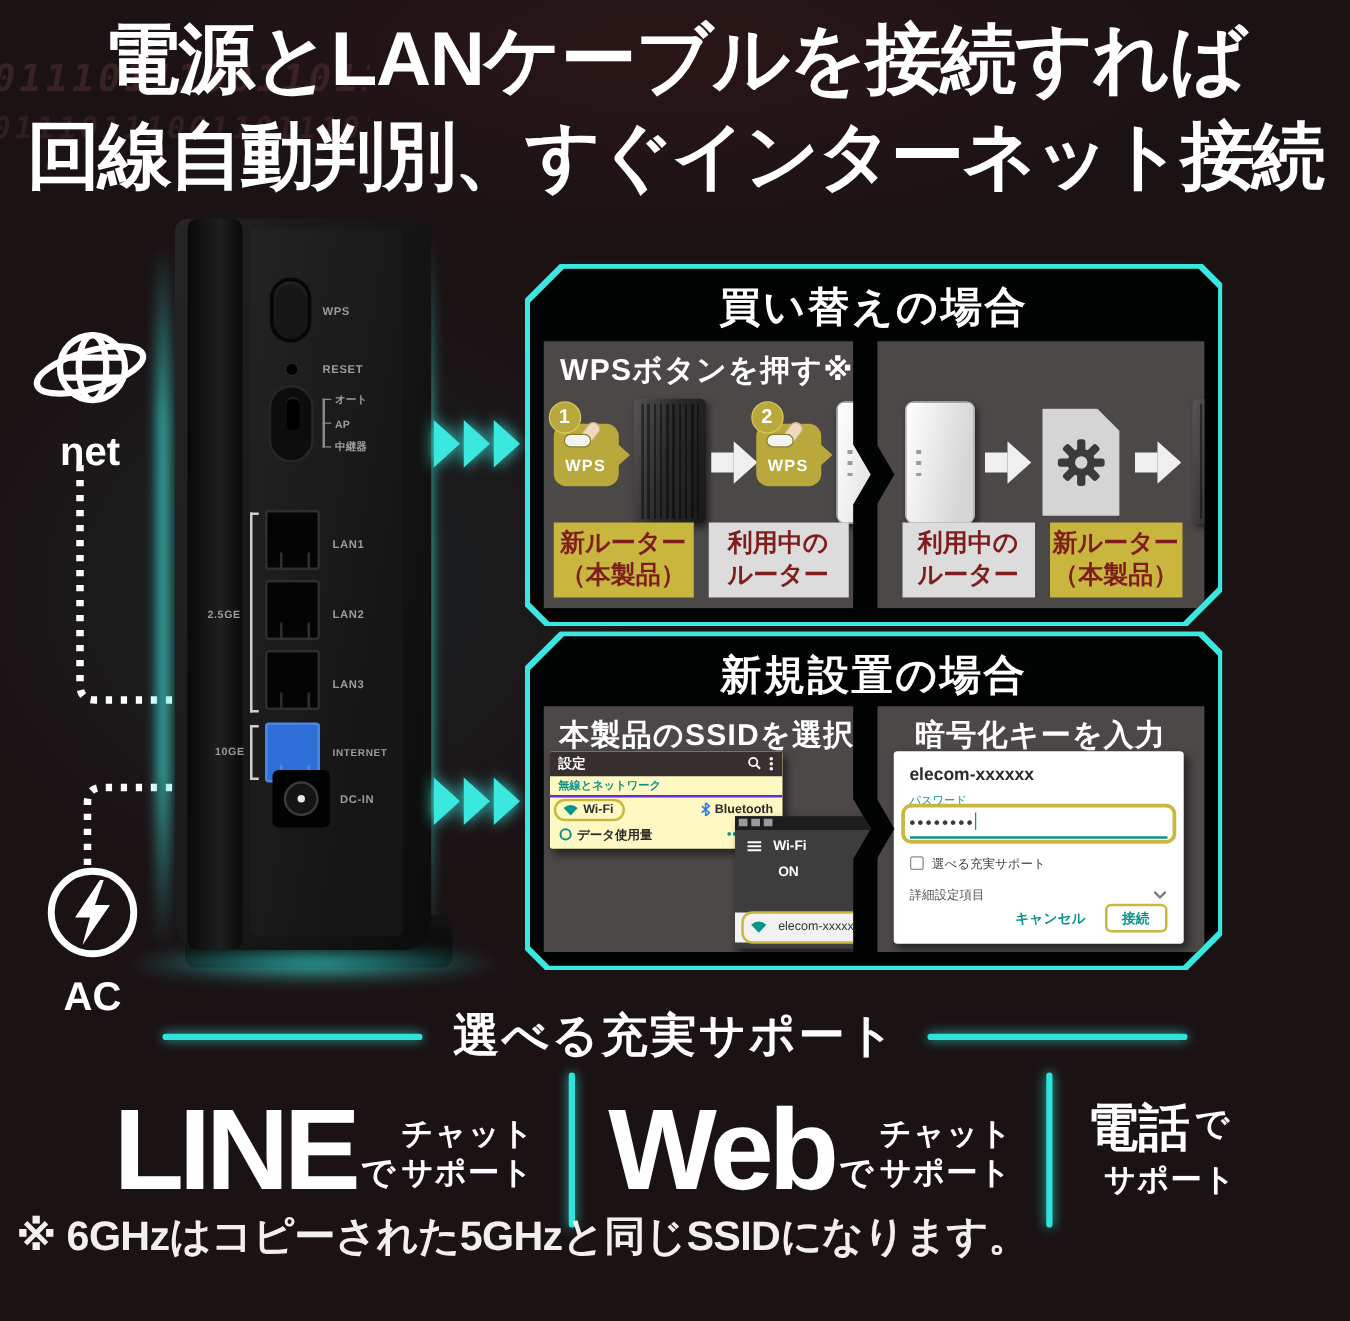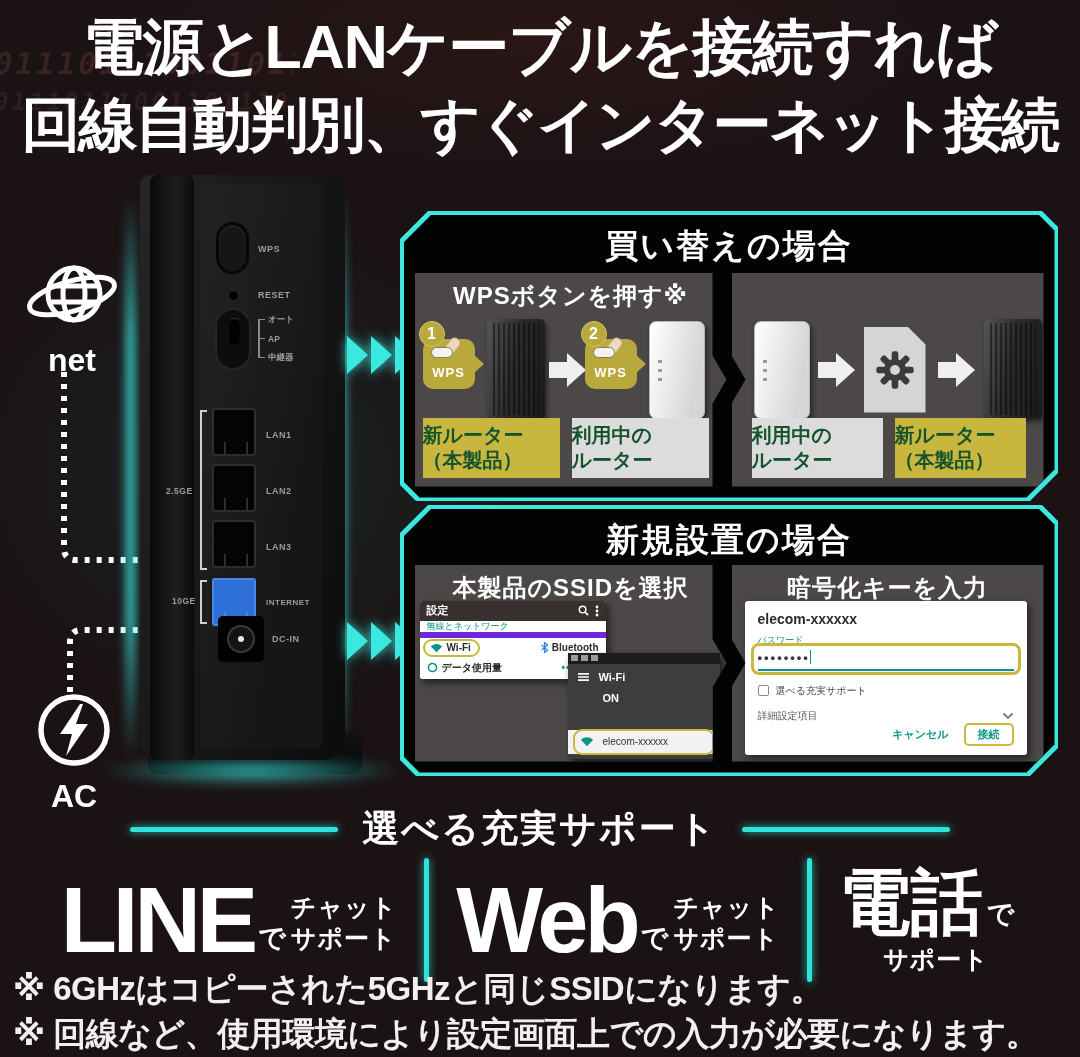--- a/index.html
+++ b/index.html
@@ -76,21 +76,21 @@
   #dcin .pin{ position:absolute; left:20px; top:20px; width:6px; height:6px; border-radius:50%; background:#e8e8e8; }
 
   
   .triset{ position:absolute; display:flex; gap:3px; }
   .tri{ width:0; height:0; border-top:19px solid transparent; border-bottom:19px solid transparent;
     border-left:21px solid #3be8e0; filter:drop-shadow(0 0 6px rgba(59,232,224,.95)); }
 
   
   .clipA{ clip-path:polygon(28px 0, calc(100% - 16px) 0, 100% 16px, 100% calc(100% - 28px),
     calc(100% - 28px) 100%, 16px 100%, 0 calc(100% - 16px), 0 28px); }
-  .cpanel{ position:absolute; left:400px; width:658px; background:#3be8e0;
+  .cpanel{ position:absolute; left:420px; width:558px; background:#3be8e0;
     filter:drop-shadow(0 0 8px rgba(59,232,224,.55)); }
   .cpanel .inner{ position:absolute; inset:3.5px; background:#020404; }
   .ptitle{ text-align:center; color:#fff; font-weight:bold; font-size:33px; padding-top:9px; letter-spacing:2px; }
   .steps{ position:absolute; left:11px; right:11px; top:58px; bottom:11px; display:flex; }
   .step{ position:relative; flex:1; background:#4b4847; color:#fff; }
   .step.tip{ margin-right:5px;
     clip-path:polygon(0 0, calc(100% - 14px) 0, calc(100% - 14px) calc(50% - 24px), 100% 50%,
       calc(100% - 14px) calc(50% + 24px), calc(100% - 14px) 100%, 0 100%); }
   .step.notch{ clip-path:polygon(0 0, 100% 0, 100% 100%, 0 100%, 0 calc(50% + 24px), 14px 50%, 0 calc(50% - 24px)); }
   .stitle{ text-align:center; font-size:24px; font-weight:bold; margin-top:7px; letter-spacing:1px; }
@@ -115,35 +115,35 @@
   .gbadge .blob{ position:absolute; left:0; top:10px; width:52px; height:50px; background:#b9a83c; border-radius:10px; }
   .gbadge .blob::after{ content:""; position:absolute; right:-9px; top:16px; width:0; height:0;
     border-top:9px solid transparent; border-bottom:9px solid transparent; border-left:10px solid #b9a83c; }
   .gbadge .btnoval{ position:absolute; left:8px; top:18px; width:22px; height:11px; border-radius:6px;
     background:#f3f3f3; border:1.5px solid #8b7f2c; }
   .gbadge .finger{ position:absolute; left:24px; top:8px; width:11px; height:18px; border-radius:5px;
     background:#eed9bd; transform:rotate(38deg); border:1px solid #c9ad87; }
   .gbadge .wpstxt{ position:absolute; left:0; top:36px; width:52px; text-align:center;
     color:#fff; font-size:13px; font-weight:bold; letter-spacing:1px; }
   .caps{ position:absolute; left:8px; right:18px; bottom:9px; display:flex; gap:12px; }
-  .cap{ flex:1; font-weight:bold; font-size:20px; line-height:25px; padding:5px 0; color:#14532d; }
+  .cap{ flex:1; text-align:center; font-weight:bold; font-size:20px; line-height:25px; padding:5px 0; color:#7f1d1d; }
   .cap.gold{ background:#c8b63e; }
   .cap.gray{ background:#dcdcdc; }
   .doc{ position:absolute; width:62px; height:86px; background:#d5d5d5;
     clip-path:polygon(0 0, calc(100% - 18px) 0, 100% 18px, 100% 100%, 0 100%);
     display:flex; align-items:center; justify-content:center; }
 
   
-  .settings-card{ position:absolute; left:5px; top:36px; width:186px; height:78px; background:#ffffff;
+  .settings-card{ position:absolute; left:5px; top:36px; width:186px; height:78px; background:#fef9c3;
     border-radius:2px; box-shadow:3px 4px 7px rgba(0,0,0,.55); overflow:hidden; color:#222; }
   .sc-head{ height:20px; background:#37302e; color:#fff; display:flex; align-items:center;
     padding:0 7px; font-size:11px; font-weight:bold; gap:6px; }
   .sc-head .sp{ flex:1; }
-  .sc-section{ height:17px; display:flex; align-items:center; padding:0 7px; font-size:9px; font-weight:normal;
-    color:#0a9488; border-bottom:6px solid #6d28d9; }
+  .sc-section{ height:17px; display:flex; align-items:center; padding:0 7px; font-size:9px; font-weight:bold;
+    color:#0a9488; border-bottom:2px solid #6d28d9; }
   .sc-row{ position:relative; height:20px; display:flex; align-items:center; padding:0 7px; gap:4px;
     font-size:10px; font-weight:bold; color:#2b2b2b; white-space:nowrap; }
   .hl-oval{ display:flex; align-items:center; gap:4px; border:2.5px solid #c9b840; border-radius:10px;
     height:18px; padding:0 7px 0 5px; margin-left:-4px; }
   .sc-right{ margin-left:auto; display:flex; align-items:center; gap:3px; }
   .dots3{ color:#0a9488; font-weight:bold; font-size:10px; letter-spacing:1px; }
 
   .dark-card{ position:absolute; left:153px; top:88px; width:152px; height:106px; background:#3d3d3d;
     box-shadow:3px 4px 7px rgba(0,0,0,.65); color:#fff; }
   .dc-titlebar{ height:11px; background:#1d1d1d; display:flex; align-items:center; gap:3px; padding:0 3px; }
@@ -175,21 +175,21 @@
   .sup-title-row{ position:absolute; top:804px; left:0; right:0; display:flex; align-items:center;
     justify-content:center; gap:24px; }
   .hline{ width:208px; height:5px; background:#2de3da; border-radius:3px; box-shadow:0 0 9px rgba(45,227,218,.85); }
   .sup-title{ color:#fff; font-size:37px; font-weight:bold; letter-spacing:2px; }
   .sup-items{ position:absolute; top:852px; left:0; right:0; height:136px; display:flex;
     align-items:center; justify-content:center; color:#fff; }
   .vline{ width:5px; height:124px; background:#2de3da; border-radius:3px;
     box-shadow:0 0 9px rgba(45,227,218,.85); margin:0 27px; }
   .sup-item{ display:flex; align-items:flex-end; }
   .bigword{ font-size:92px; font-weight:bold; line-height:.92; letter-spacing:-4px; }
-  .bigword.kanji{ font-size:72px; letter-spacing:0; line-height:1; }
+  .bigword.kanji{ font-size:41px; letter-spacing:0; line-height:1; }
   .de{ font-size:27px; font-weight:bold; margin:0 5px 6px 4px; }
   .subtxt{ font-size:25px; font-weight:bold; line-height:31px; margin-bottom:8px; letter-spacing:1px; }
   .phoneblock{ display:flex; flex-direction:column; align-items:center; }
   .phoneblock .row{ display:flex; align-items:flex-end; }
   .phoneblock .subtxt{ margin:6px 0 0 14px; }
 
   
   .notes{ position:absolute; left:13px; top:966px; right:6px; color:#f2f0ee; font-weight:bold; }
   .note{ font-size:33px; line-height:45px; letter-spacing:-.5px; }
 </style>
@@ -506,16 +506,15 @@
       <div class="row">
         <span class="bigword kanji">電話</span>
         <span class="de">で</span>
       </div>
       <span class="subtxt pre">サポート</span>
     </div>
   </div>
 
   <div class="notes">
     <div class="note">※ 6GHzはコピーされた5GHzと同じSSIDになります。</div>
-    <div class="note">※ 回線など、使用環境により設定画面上での入力が必要になります。</div>
   </div>
 
 </div>
 
 </body></html>

